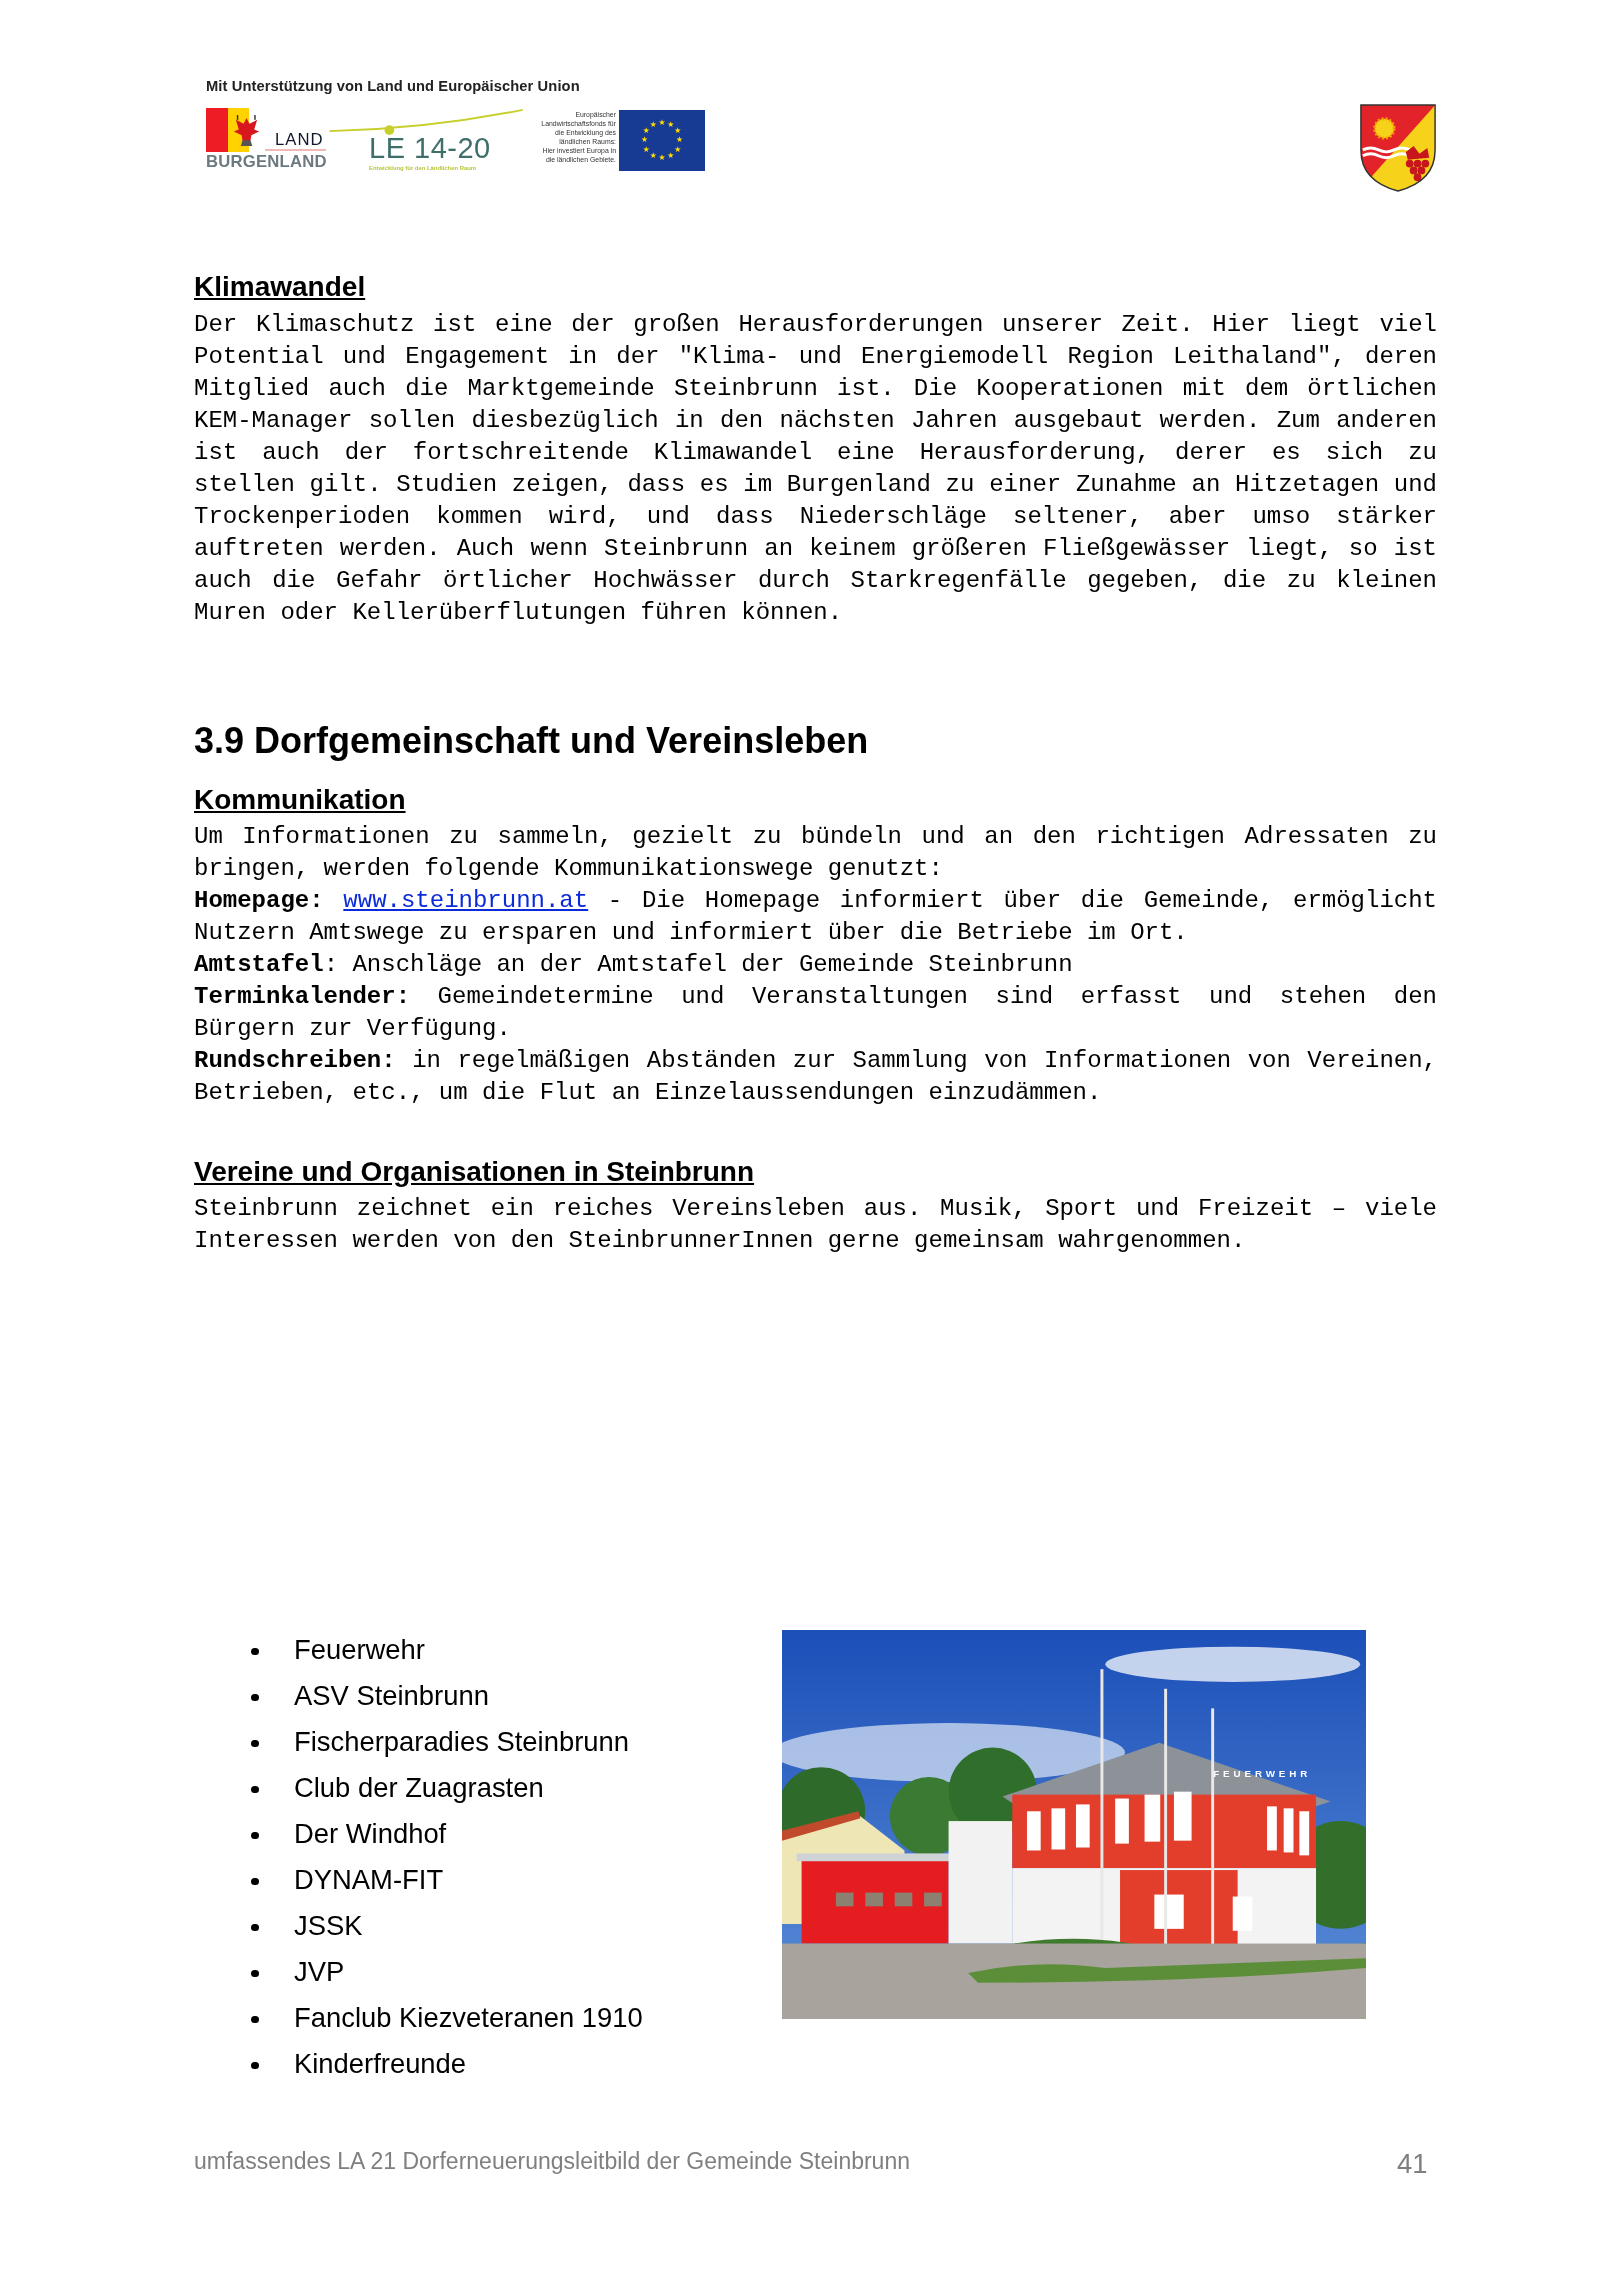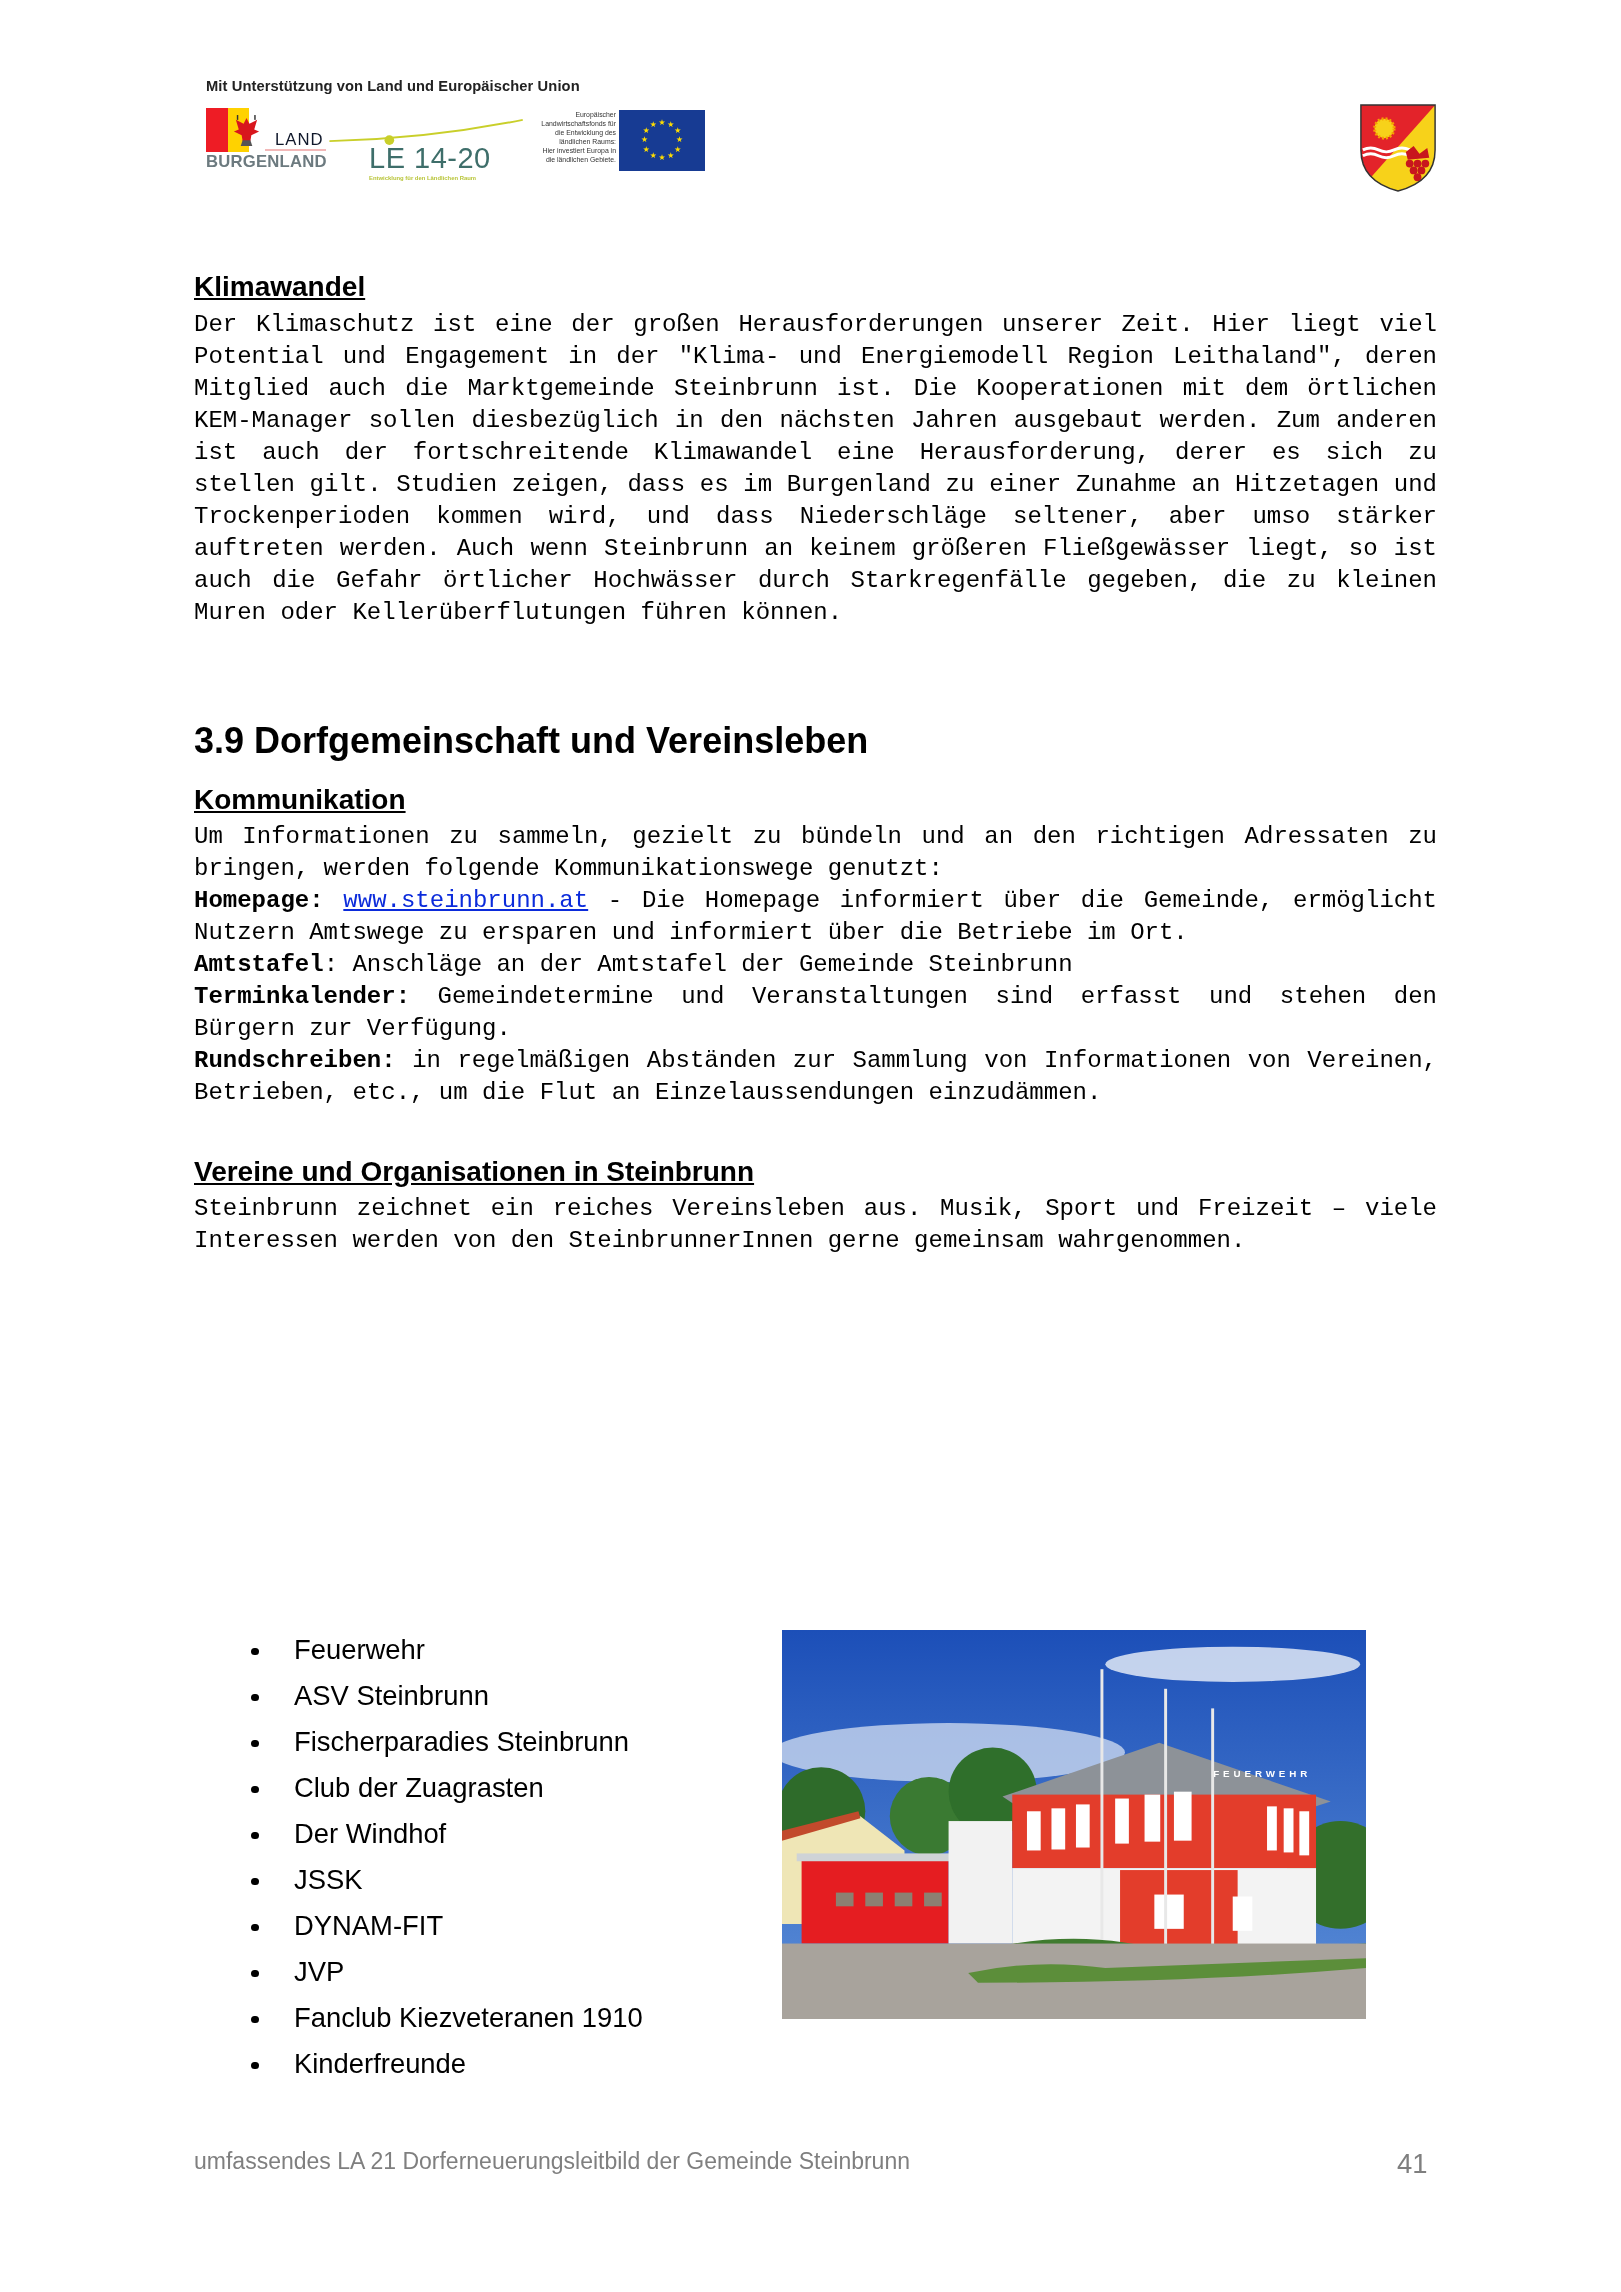--- a/index.html
+++ b/index.html
@@ -10,21 +10,21 @@
   
   .support-text { left:206px; top:78px; font-size:14.7px; color:#222; font-weight:bold; letter-spacing:0.1px; }
   .logo-burgenland { left:206px; top:108px; width:118px; height:67px; }
   .bg-flag-red { position:absolute; left:0; top:0; width:21.6px; height:44px; background:#ee1c25; }
   .bg-flag-yellow { position:absolute; left:21.6px; top:0; width:21.6px; height:44px; background:#ffd200; }
   .bg-eagle { position:absolute; left:25.5px; top:5.9px; width:29px; height:33px; }
   .bg-land { position:absolute; left:69px; top:21.6px; font-size:16.7px; color:#0f172a; letter-spacing:1px; }
   .bg-line { position:absolute; left:59px; top:41px; width:61px; height:2px; background:#f2b8b8; }
   .bg-burgenland { position:absolute; left:0; top:44px; font-size:16.7px; color:#6c7a7f; font-weight:bold; letter-spacing:0.2px; }
 
-  .logo-le { left:328px; top:116px; width:201px; height:69px; }
+  .logo-le { left:328px; top:106px; width:201px; height:69px; }
   .le-curve { position:absolute; left:0; top:0; width:201px; height:29px; }
   .le-text { position:absolute; left:41px; top:25.5px; font-size:29px; color:#3e6e6a; letter-spacing:0.5px; }
   .le-sub { position:absolute; left:41px; top:59px; font-size:5.9px; color:#b9c53a; font-weight:bold; }
 
   .eu-text { left:529px; top:110px; width:106px; font-size:6.9px; line-height:9px; color:#333; text-align:right; }
   .eu-flag { left:619px; top:110px; width:86px; height:61px; background:#173b93; }
 
   .coat-of-arms { left:1357px; top:101px; width:82px; height:92px; }
 
   
@@ -152,22 +152,22 @@
   <div class="h3" style="margin-top:41px;">Vereine und Organisationen in Steinbrunn</div>
   <div class="p">Steinbrunn zeichnet ein reiches Vereinsleben aus. Musik, Sport und Freizeit – viele Interes­sen werden von den SteinbrunnerInnen gerne gemeinsam wahrgenommen.</div>
 </div>
 
 <ul class="abs list">
   <li>Feuerwehr</li>
   <li>ASV Steinbrunn</li>
   <li>Fischerparadies Steinbrunn</li>
   <li>Club der Zuagrasten</li>
   <li>Der Windhof</li>
+  <li>DYNAM-FIT</li>
   <li>JSSK</li>
-  <li>DYNAM-FIT</li>
   <li>JVP</li>
   <li>Fanclub Kiezveteranen 1910</li>
   <li>Kinderfreunde</li>
 </ul>
 
 <div class="abs photo">
   <svg width="584" height="389" viewBox="0 0 596 397">
     <defs>
       <linearGradient id="sky" x1="0" y1="0" x2="0" y2="1">
         <stop offset="0" stop-color="#1c4fb8"></stop>

